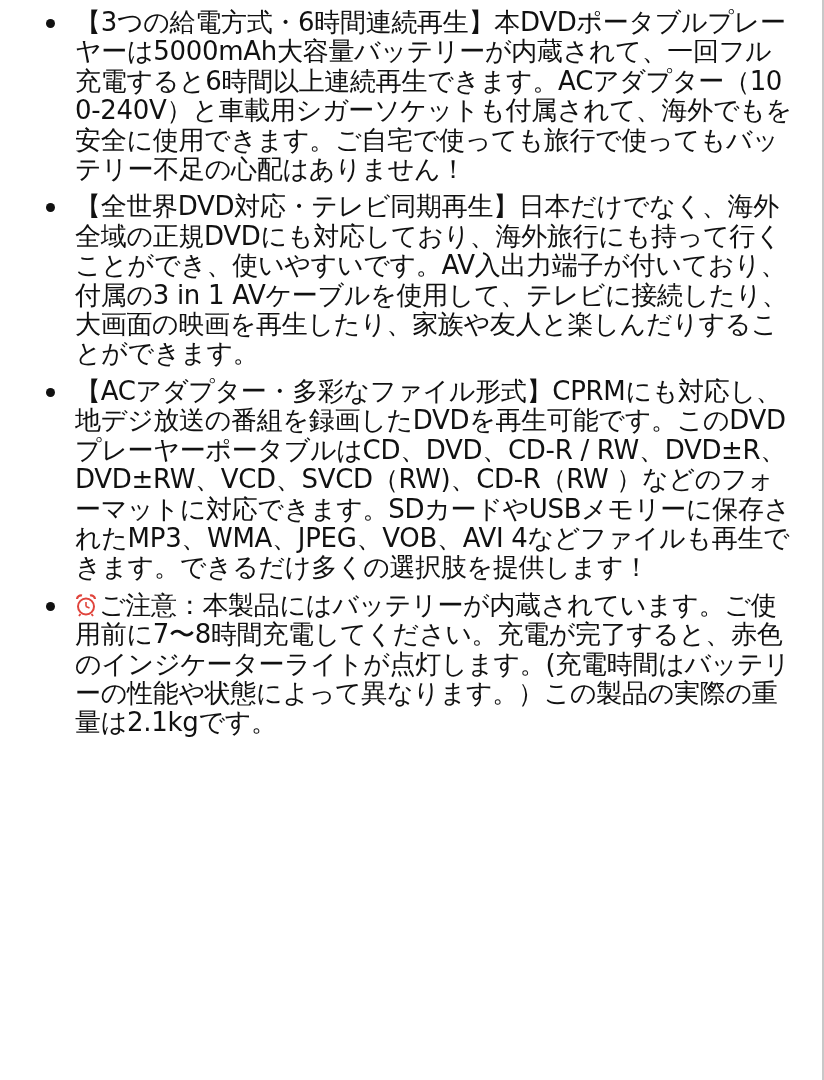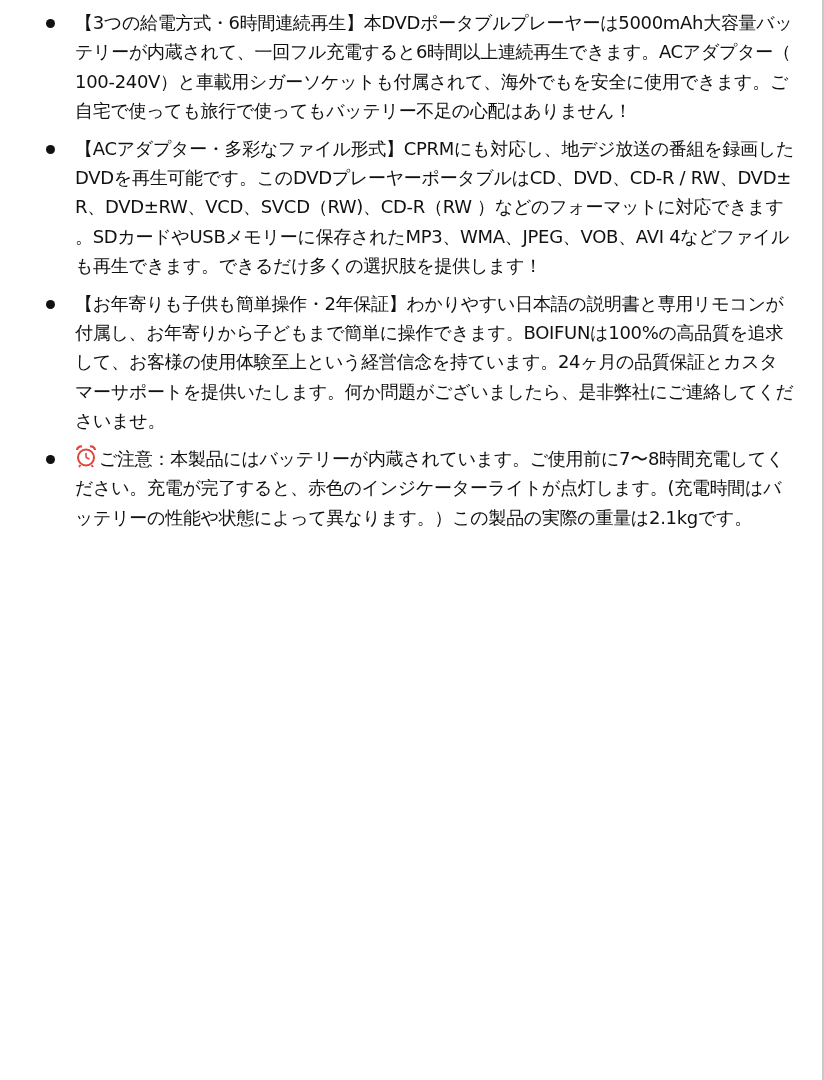--- a/index.html
+++ b/index.html
@@ -35,21 +35,21 @@
     list-style: none;
     margin: 0;
     padding: 0;
     position: absolute;
     left: 75px;
     top: 8px;
     width: 720px;
   }
   ul.features li {
     position: relative;
-    font-size: 18px;
+    font-size: 26px;
     line-height: 29.4px;
     letter-spacing: -0.3px;
     margin-bottom: 8px;
     word-break: break-all;
     line-break: anywhere;
   }
   ul.features li .bullet {
     position: absolute;
     left: -29px;
     top: 11px;
@@ -70,25 +70,25 @@
 <body>
 
 <div class="page">
   <ul class="features">
     <li>
       <span class="bullet"></span>
       <span>【3つの給電方式・6時間連続再生】</span><span>本DVDポータブルプレーヤーは5000mAh大容量バッテリーが内蔵されて、一回フル充電すると6時間以上連続再生できます。ACアダプター（100-240V）と車載用シガーソケットも付属されて、海外でもを安全に使用できます。ご自宅で使っても旅行で使ってもバッテリー不足の心配はありません！</span>
     </li>
     <li>
       <span class="bullet"></span>
-      <span>【ACアダプター・多彩なファイル形式】</span><span>CPRMにも対応し、地デジ放送の番組を録画したDVDを再生可能です。このDVDプレーヤーポータブルはCD、DVD、CD-R / RW、DVD±R、DVD±RW、VCD、SVCD（RW)、CD-R（RW ）などのフォーマットに対応できます。SDカードやUSBメモリーに保存されたMP3、WMA、JPEG、VOB、AVI 4などファイルも再生できます。できるだけ多くの選択肢を提供します！</span>
+      <span>【全世界DVD対応・テレビ同期再生】</span><span>日本だけでなく、海外全域の正規DVDにも対応しており、海外旅行にも持って行くことができ、使いやすいです。AV入出力端子が付いており、付属の3 in 1 AVケーブルを使用して、テレビに接続したり、大画面の映画を再生したり、家族や友人と楽しんだりすることができます。</span>
     </li>
     <li>
       <span class="bullet"></span>
-      <span>【お年寄りも子供も簡単操作・2年保証】</span><span>わかりやすい日本語の説明書と専用リモコンが付属し、お年寄りから子どもまで簡単に操作できます。BOIFUNは100%の高品質を追求して、お客様の使用体験至上という経営信念を持ています。24ヶ月の品質保証とカスタマーサポートを提供いたします。何か問題がございましたら、是非弊社にご連絡してくださいませ。</span>
+      <span>【ACアダプター・多彩なファイル形式】</span><span>CPRMにも対応し、地デジ放送の番組を録画したDVDを再生可能です。このDVDプレーヤーポータブルはCD、DVD、CD-R / RW、DVD±R、DVD±RW、VCD、SVCD（RW)、CD-R（RW ）などのフォーマットに対応できます。SDカードやUSBメモリーに保存されたMP3、WMA、JPEG、VOB、AVI 4などファイルも再生できます。できるだけ多くの選択肢を提供します！</span>
     </li>
     <li>
       <span class="bullet"></span>
       <span class="alarm-icon">
         <svg width="22" height="24" viewBox="0 0 22 24">
           <circle cx="11" cy="13.5" r="8" fill="none" stroke="#e0443c" stroke-width="2"></circle>
           <path d="M2 6 A4 4 0 0 1 7 2.5" fill="none" stroke="#e0443c" stroke-width="2.2"></path>
           <path d="M20 6 A4 4 0 0 0 15 2.5" fill="none" stroke="#e0443c" stroke-width="2.2"></path>
           <line x1="11" y1="13.5" x2="11" y2="9" stroke="#e0443c" stroke-width="1.6"></line>
           <line x1="11" y1="13.5" x2="14.5" y2="15" stroke="#e0443c" stroke-width="1.6"></line>

